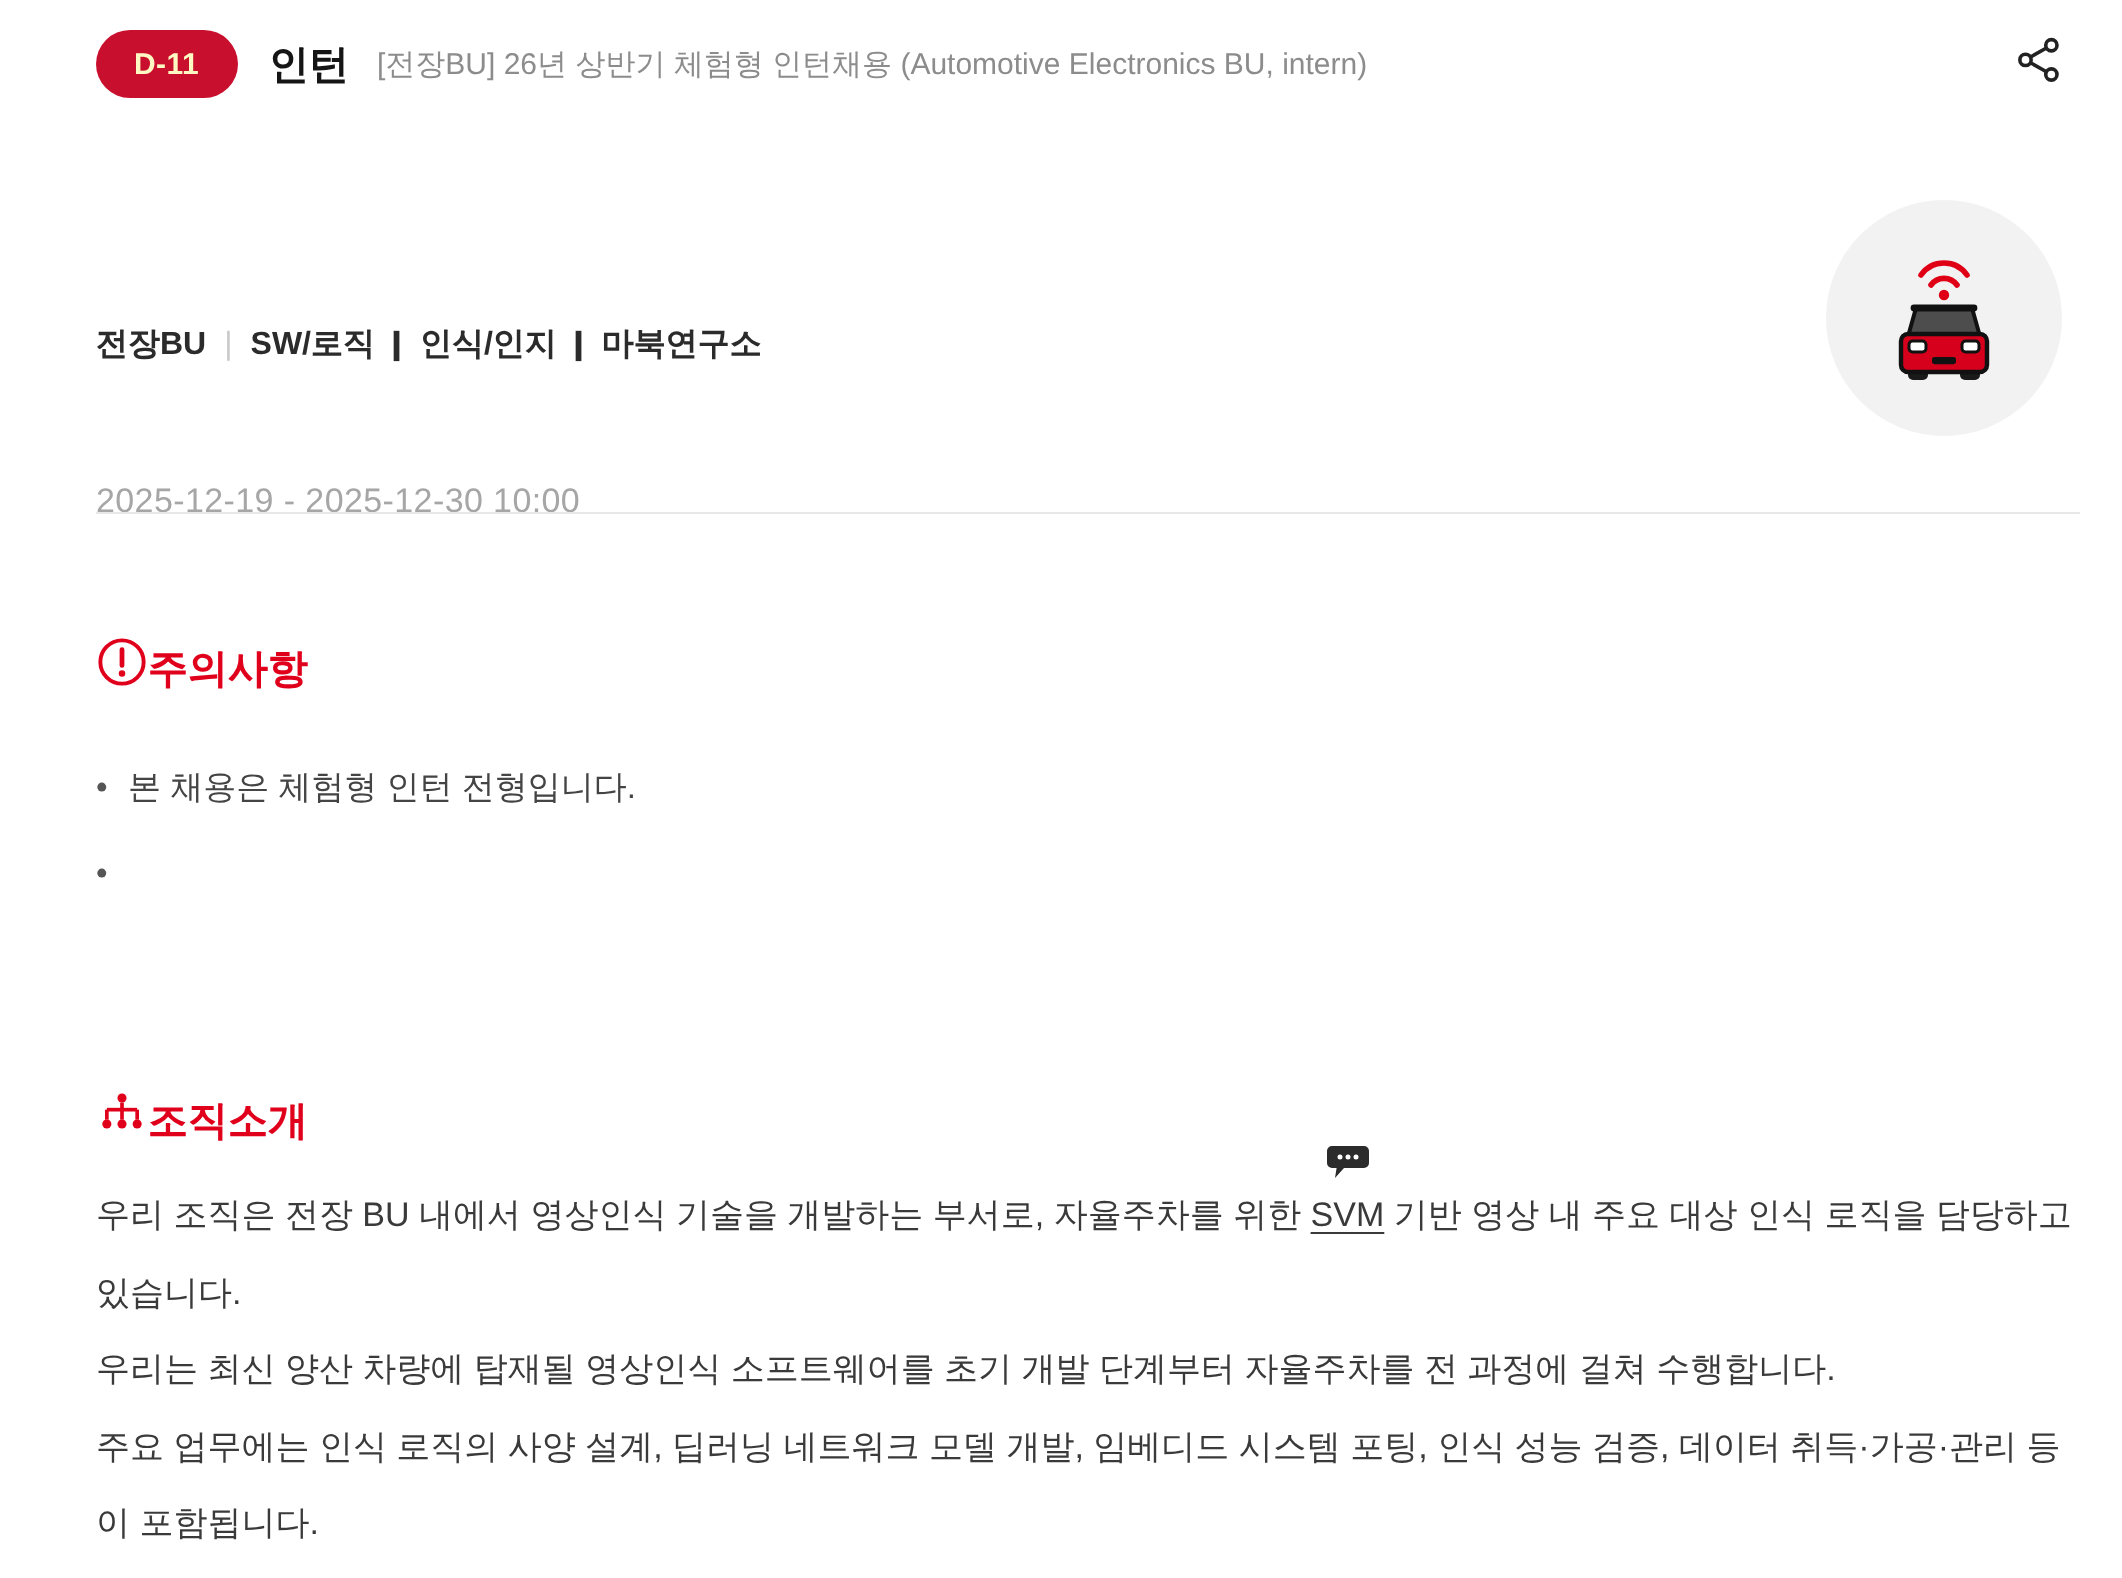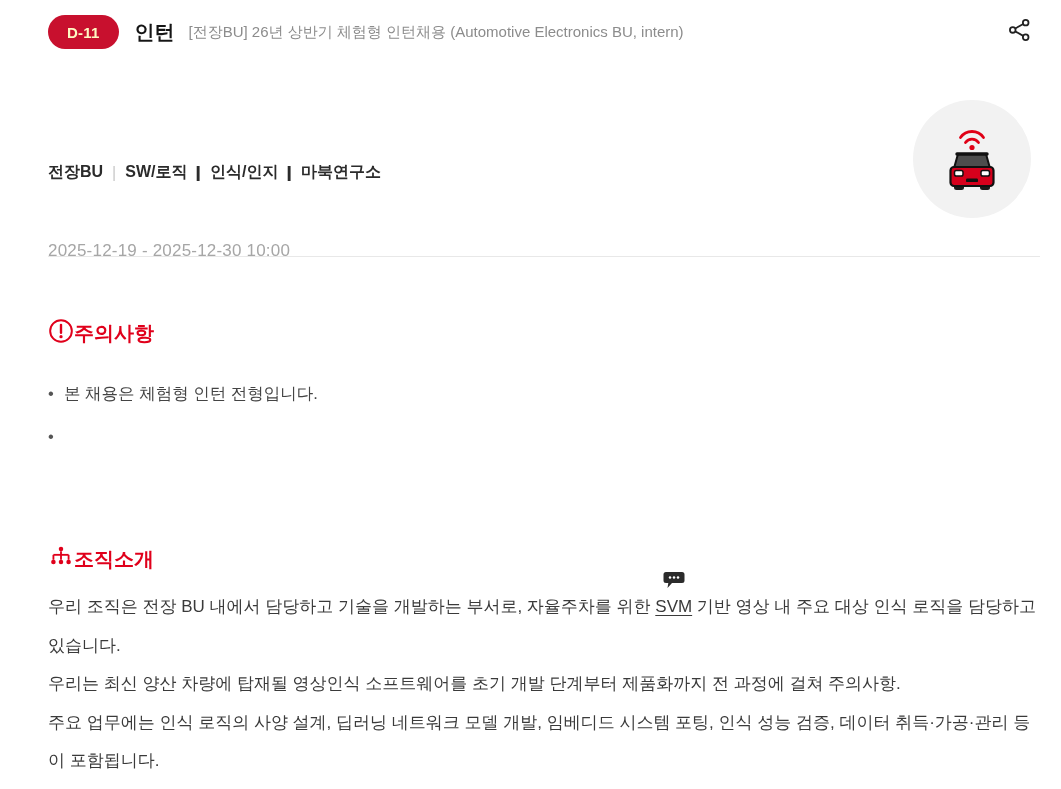--- a/index.html
+++ b/index.html
@@ -180,25 +180,25 @@
           <line x1="12" y1="10" x2="12" y2="14.6"></line>
           <line x1="19" y1="10" x2="19" y2="14.6"></line>
           <circle cx="5" cy="16.6" r="2.1" fill="#e0001b" stroke="none"></circle>
           <circle cx="12" cy="16.6" r="2.1" fill="#e0001b" stroke="none"></circle>
           <circle cx="19" cy="16.6" r="2.1" fill="#e0001b" stroke="none"></circle>
         </svg>
       </span>
       <span>조직소개</span>
     </div>
     <div class="org-text">
-      <p><span>우리 조직은 전장 BU 내에서 담당하고 기술을 개발하는 부서로, 자율주차를 위한 </span><span class="term-link"><span class="term-bubble"><svg width="22" height="17" viewBox="0 0 22 17">
+      <p><span>우리 조직은 전장 BU 내에서 영상인식 기술을 개발하는 부서로, 자율주차를 위한 </span><span class="term-link"><span class="term-bubble"><svg width="22" height="17" viewBox="0 0 22 17">
                 <path d="M 2 0 h 16 a 2.5 2.5 0 0 1 2.5 2.5 v 6 a 2.5 2.5 0 0 1 -2.5 2.5 h -10 l -4.5 5 l 0.8 -5 h -2.3 a 2.5 2.5 0 0 1 -2.5 -2.5 v -6 A 2.5 2.5 0 0 1 2 0 Z" fill="#2b2b2b" transform="translate(1,1)"></path>
                 <circle cx="7" cy="6.5" r="1.25" fill="#ffffff"></circle>
                 <circle cx="11" cy="6.5" r="1.25" fill="#ffffff"></circle>
                 <circle cx="15" cy="6.5" r="1.25" fill="#ffffff"></circle>
               </svg></span><span>SVM</span></span><span> 기반 영상 내 주요 대상 인식 로직을 담당하고 있습니다.</span></p>
-      <p>우리는 최신 양산 차량에 탑재될 영상인식 소프트웨어를 초기 개발 단계부터 제품화까지 전 과정에 걸쳐 주의사항.</p>
+      <p>우리는 최신 양산 차량에 탑재될 영상인식 소프트웨어를 초기 개발 단계부터 자율주차를 전 과정에 걸쳐 수행합니다.</p>
       <p>주요 업무에는 인식 로직의 사양 설계, 딥러닝 네트워크 모델 개발, 임베디드 시스템 포팅, 인식 성능 검증, 데이터 취득·가공·관리 등이 포함됩니다.</p>
 
     </div>
   </section>
 
 </div>
 
 </body></html>

